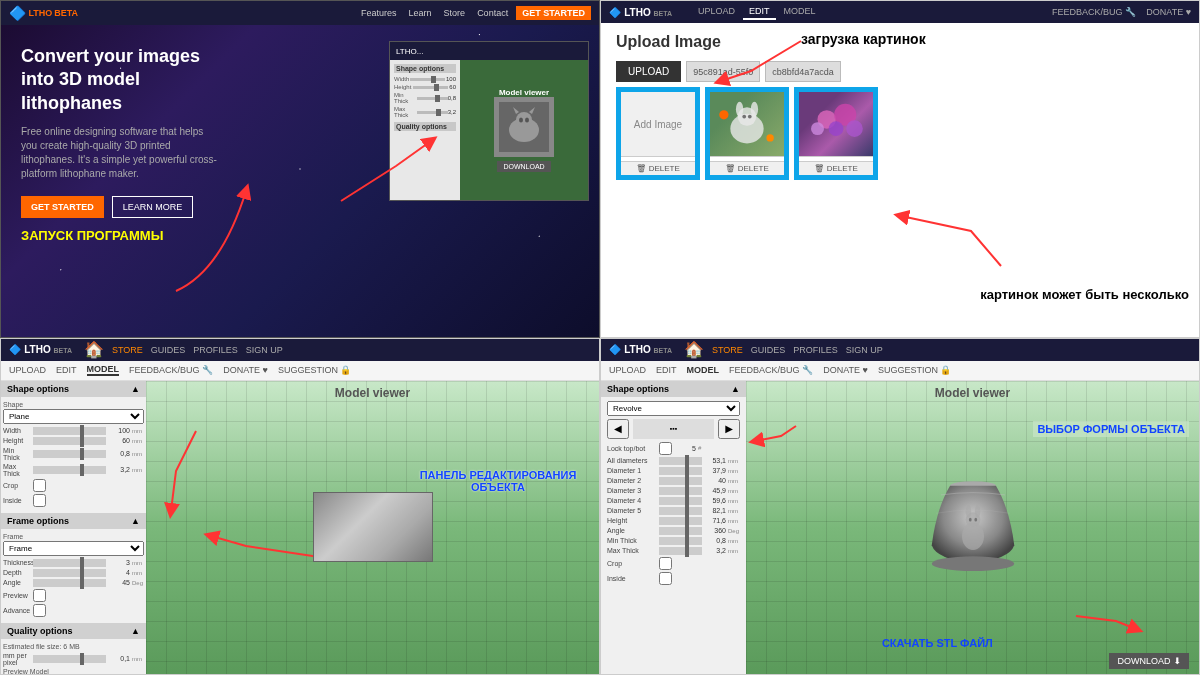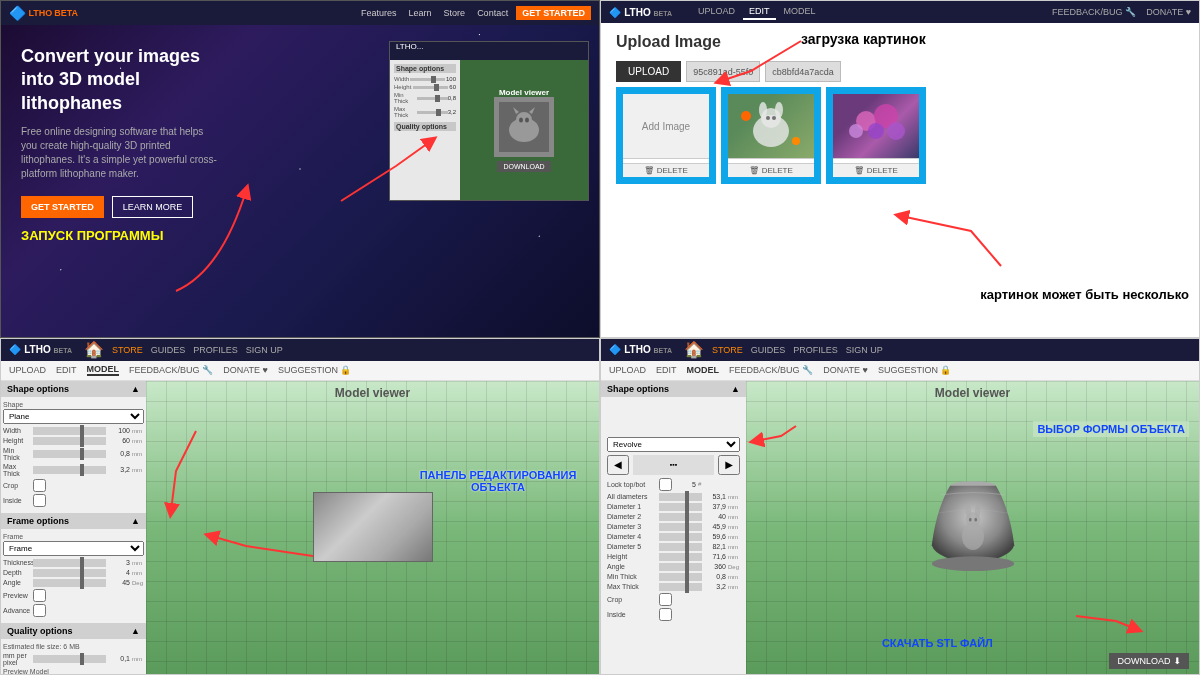--- a/index.html
+++ b/index.html
@@ -126,20 +126,21 @@
       top: 40px;
       width: 200px;
       background: #2a2a2a;
       border: 1px solid #555;
       z-index: 10;
     }
     .panel1 .mini-app .mini-nav {
       background: #1a1a3a;
       height: 18px;
       display: flex;
+      align-items: center;
       padding: 0 6px;
     }
     .panel1 .mini-app .mini-nav span { color: #fff; font-size: 8px; }
     .panel1 .mini-app .mini-body {
       display: flex;
       height: 140px;
     }
     .panel1 .mini-sidebar {
       width: 70px;
       background: #e8e8e8;
@@ -281,22 +282,22 @@
       color: #555;
       display: flex;
       align-items: center;
     }
     .panel2 .img-cards {
       display: flex;
       gap: 5px;
       margin-top: 5px;
     }
     .panel2 .img-card {
-      width: 100px;
-      border: 7px solid #0ea5e9;
+      width: 84px;
+      border: 5px solid #0ea5e9;
     }
     .panel2 .img-card .placeholder {
       height: 65px;
       background: #f0f0f0;
       display: flex;
       align-items: center;
       justify-content: center;
       font-size: 10px;
       color: #888;
       border-bottom: 1px solid #ccc;
@@ -503,21 +504,20 @@
       background: #d0d0d0;
       padding: 3px 6px;
       font-weight: bold;
       font-size: 9px;
       display: flex;
       align-items: center;
       justify-content: space-between;
     }
     .panel4 .section-content4 {
       padding: 4px 6px;
-      margin-top: 36px;
     }
     .panel4 .select-row4 {
       margin-bottom: 3px;
     }
     .panel4 .select-row4 select {
       width: 100%;
       font-size: 8px;
       padding: 1px;
     }
     .panel4 .param-row4 {

